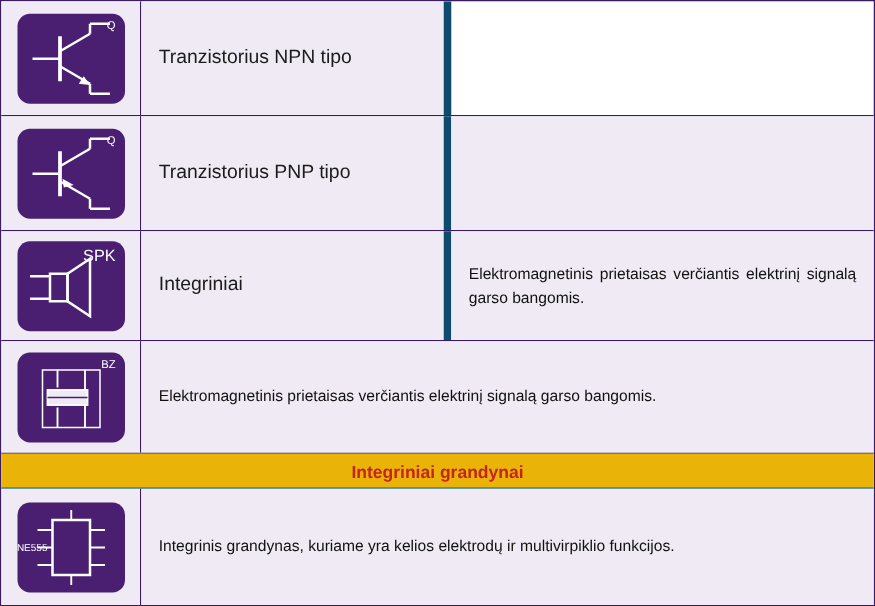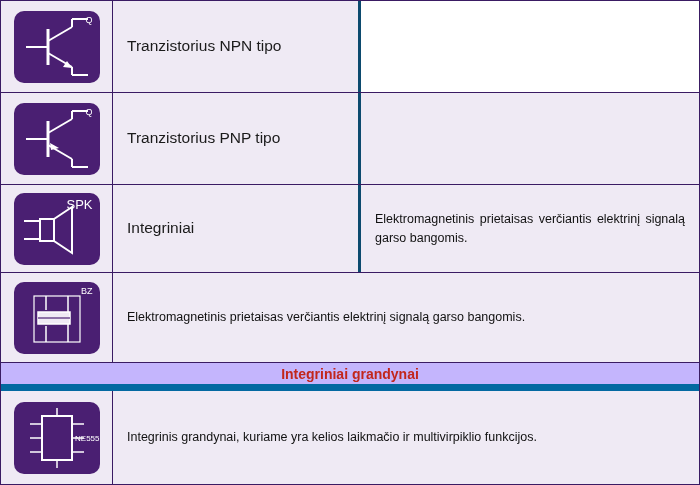--- a/index.html
+++ b/index.html
@@ -39,21 +39,21 @@
     border-right: 1px solid #3a1b63;
     display: flex;
     align-items: center;
     justify-content: center;
     box-sizing: border-box;
   }
   .cell-name {
     width: 248px;
     flex: 0 0 248px;
     background: #efeaf4;
-    border-right: 3px solid #0c4a6e;
+    border-right: 6px solid #0c4a6e;
     display: flex;
     align-items: center;
     box-sizing: border-box;
     padding: 0 14px;
   }
   .cell-name span {
     font-size: 15.5px;
     color: #1b1b1b;
     line-height: 1.35;
   }
@@ -69,22 +69,22 @@
     font-size: 12.5px;
     color: #111111;
     line-height: 1.5;
     text-align: justify;
     text-justify: inter-word;
     display: block;
     width: 100%;
   }
   .section-row {
     display: flex;
-    background: #c4b5fd;
-    border-bottom: 7px solid #0369a1;
+    background: #eab308;
+    border-bottom: 1px solid #0369a1;
     height: 28px;
     flex: 0 0 28px;
     align-items: center;
     justify-content: center;
     box-sizing: border-box;
   }
   .section-row span {
     color: #c2261c;
     font-weight: bold;
     font-size: 14px;
@@ -229,21 +229,21 @@
           <line x1="16" y1="36" x2="28" y2="36" stroke="#ffffff" stroke-width="1.5"></line>
           <line x1="16" y1="50" x2="28" y2="50" stroke="#ffffff" stroke-width="1.5"></line>
 
           <line x1="58" y1="22" x2="70" y2="22" stroke="#ffffff" stroke-width="1.5"></line>
           <line x1="58" y1="36" x2="70" y2="36" stroke="#ffffff" stroke-width="1.5"></line>
           <line x1="58" y1="50" x2="70" y2="50" stroke="#ffffff" stroke-width="1.5"></line>
 
           <line x1="43" y1="6" x2="43" y2="14" stroke="#ffffff" stroke-width="1.5"></line>
           <line x1="43" y1="58" x2="43" y2="66" stroke="#ffffff" stroke-width="1.5"></line>
         </svg>
-        <div style="position:absolute;left:0;right:0;top:32px;text-align:right;color:#ffffff;font-size:8px;">NE555</div>
-      </div>
-    </div>
-    <div class="cell-desc">
-      <span>Integrinis grandynai, kuriame yra kelios laikmačio ir multivirpiklio funkcijos.</span>
+        <div style="position:absolute;left:0;right:0;top:32px;text-align:left;color:#ffffff;font-size:8px;">NE555</div>
+      </div>
+    </div>
+    <div class="cell-desc">
+      <span>Integrinis grandynas, kuriame yra kelios elektrodų ir multivirpiklio funkcijos.</span>
     </div>
   </div>
 
 </div>
 
 </body></html>

